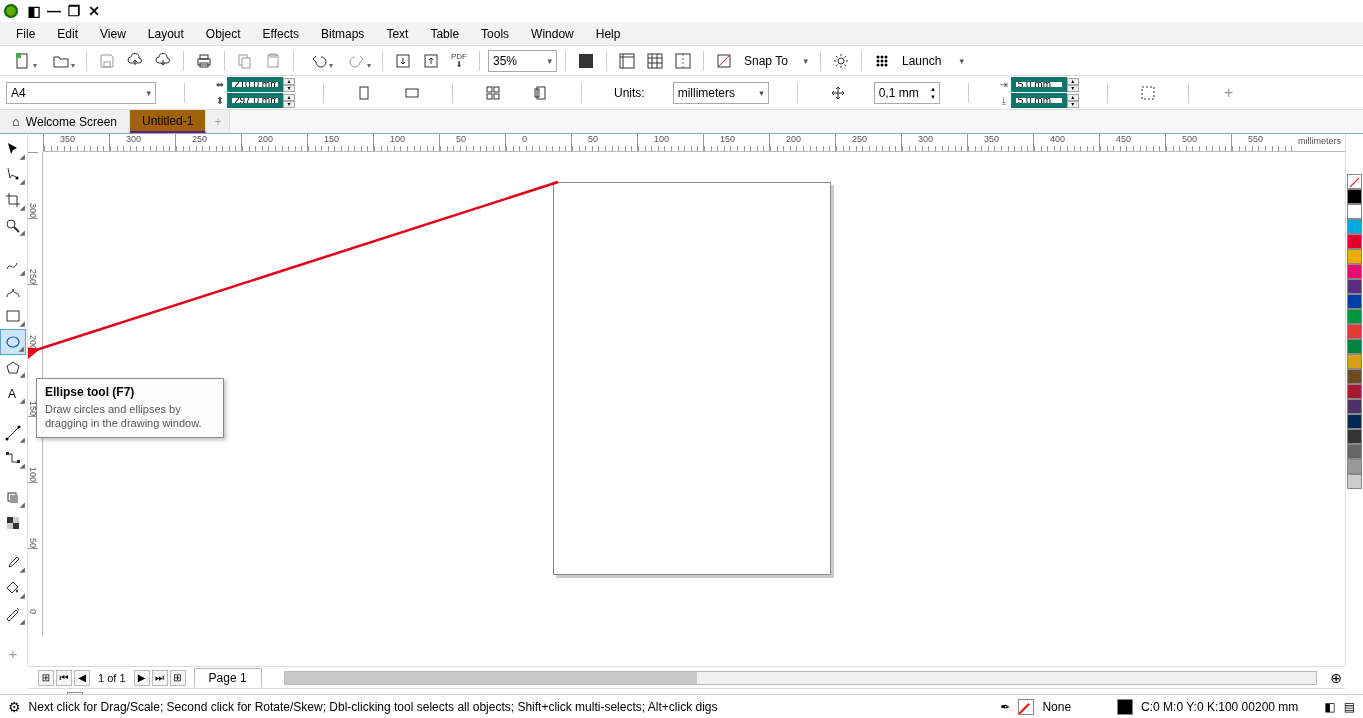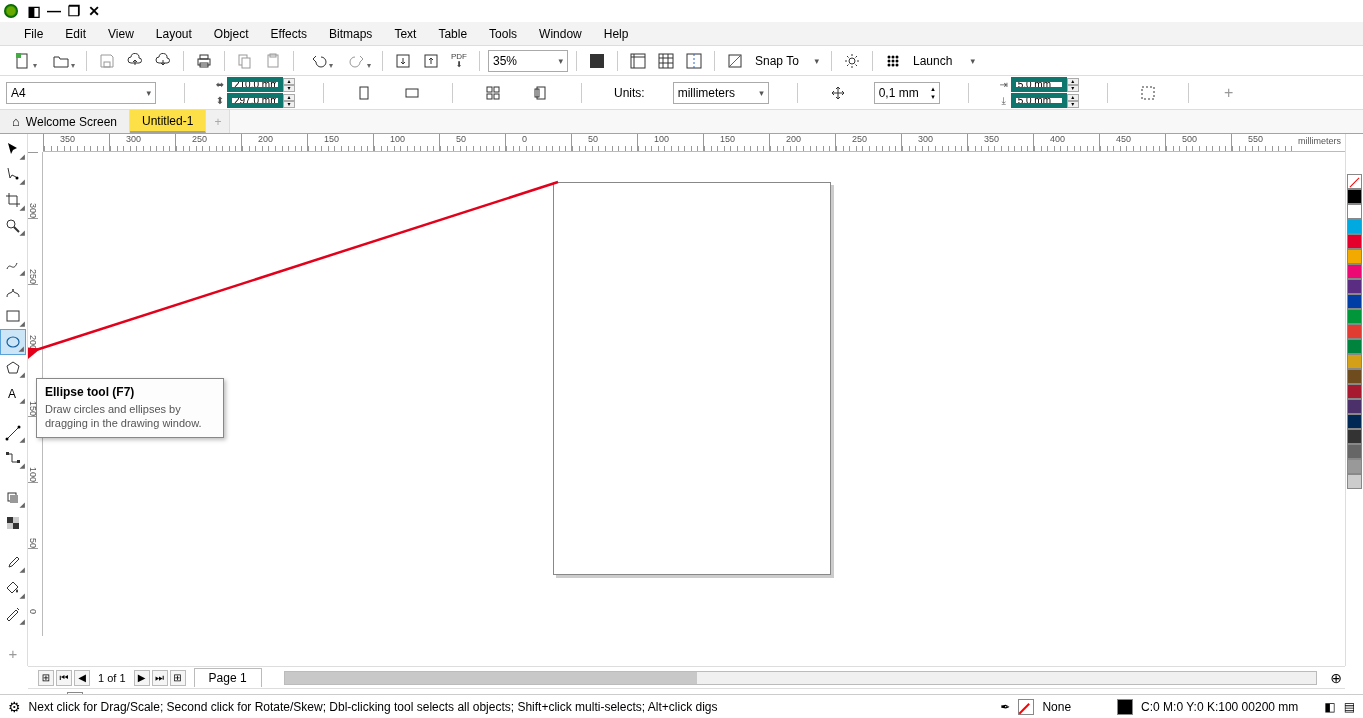--- a/index.html
+++ b/index.html
@@ -1,40 +1,40 @@
 <!DOCTYPE html>
 <html><head>
 <meta charset="utf-8">
 <style>
 * { margin:0; padding:0; box-sizing:border-box; font-family:"Segoe UI",Tahoma,sans-serif; font-size:12px; }
 body { background:#fff; width:1363px; height:718px; overflow:hidden; position:relative; }
 .titlebar { height:22px; background:#fff; display:flex; align-items:center; padding:0 4px; }
 .titlebar .logo { width:14px; height:14px; border-radius:50%; background:radial-gradient(circle,#6a0 40%,#060 60%); margin-right:6px; }
 .titlebar .title { flex:1; color:#333; }
 .titlebar .winbtn { width:20px; text-align:center; font-size:14px; font-weight:bold; cursor:pointer; }
-.menubar { height:24px; background:#f3f3f3; border-bottom:1px solid #ddd; display:flex; align-items:center; padding:0 14px; gap:2px; }
+.menubar { height:24px; background:#f3f3f3; border-bottom:1px solid #ddd; display:flex; align-items:center; padding:0 6px; gap:2px; }
 .menubar .mitem { padding:3px 10px; cursor:pointer; }
 .toolbar1 { height:30px; background:#fff; border-bottom:1px solid #ddd; display:flex; align-items:center; padding:0 6px; gap:4px; }
 .tbtn { width:24px; height:24px; display:flex; align-items:center; justify-content:center; cursor:pointer; border:1px solid transparent; color:#444; }
 .tbtn svg { width:16px; height:16px; }
 .tbtn.wflyout { width:34px; position:relative; }
 .tbtn .fly { position:absolute; right:2px; bottom:2px; font-size:8px; color:#666; }
 .sep { width:1px; height:20px; background:#ccc; margin:0 4px; }
 .combo { height:22px; border:1px solid #aaa; background:#fff; display:flex; align-items:center; padding:0 4px; font-size:11px; position:relative; }
 .combo .arrow { margin-left:auto; font-size:9px; color:#555; }
 .toolbar2 { height:34px; background:#fff; border-bottom:1px solid #ddd; display:flex; align-items:center; padding:0 6px; gap:24px; }
 .spinpair { display:flex; flex-direction:column; gap:1px; }
 .spin { display:flex; align-items:center; height:15px; }
 .spin .ico { width:14px; font-size:10px; color:#555; text-align:center; }
 .spin input { width:56px; height:15px; border:5px solid #0f766e; font-size:10px; padding:0 2px; }
 .spin .btns { display:flex; flex-direction:column; }
 .spin .btns span { width:12px; height:7px; border:1px solid #aaa; font-size:6px; line-height:5px; text-align:center; background:#f0f0f0; cursor:pointer; }
 .tabs { height:24px; background:#f8f8f8; border-bottom:1px solid #8ac; display:flex; align-items:stretch; }
 .tab { display:flex; align-items:center; padding:0 12px; border-right:1px solid #ddd; background:#f0f0f0; cursor:pointer; gap:6px; }
-.tab.active { background:#fde047; border-bottom:2px solid #a3a3a3; }
+.tab.active { background:#a16207; border-bottom:2px solid #701a75; }
 .tab .home { font-size:13px; }
 .workspace { position:absolute; top:134px; left:0; right:0; bottom:52px; display:flex; }
 .toolbox { width:28px; background:#fff; border-right:1px solid #ddd; display:flex; flex-direction:column; padding-top:2px; }
 .tool { width:26px; height:26px; display:flex; align-items:center; justify-content:center; cursor:pointer; position:relative; color:#333; }
 .tool.sel { background:#cde6f7; border:1px solid #5aa3d8; }
 .tool svg { width:16px; height:16px; }
 .tool .fo { position:absolute; right:1px; bottom:1px; font-size:7px; color:#666; }
 .toolgap { height:14px; }
 .canvas-area { flex:1; position:relative; background:#fff; overflow:hidden; }
 .hruler { position:absolute; top:0; left:15px; right:18px; height:18px; background:#fff; border-bottom:1px solid #bbb; display:flex; overflow:hidden; }
@@ -170,21 +170,21 @@
       </svg>
     </div>
   <div class="tbtn">
       <svg viewBox="0 0 16 16">
         <rect x="2" y="2" width="12" height="12" fill="none" stroke="#333"></rect>
         <path d="M8 11V5m-2 2l2-2 2 2" fill="none" stroke="#333"></path>
       </svg>
     </div>
   <div class="tbtn" style="font-size:8px;line-height:8px;text-align:center;">PDF<br>⬇</div>
   <div class="sep"></div>
-  <div class="combo" style="width:80px">
+  <div class="combo" style="width:69px">
       <span>35%</span>
       <span class="arrow">▾</span>
     </div>
   <div class="sep"></div>
   <div class="tbtn">
       <svg viewBox="0 0 16 16">
         <rect x="1" y="1" width="14" height="14" fill="#333"></rect>
       </svg>
     </div>
   <div class="sep"></div>

